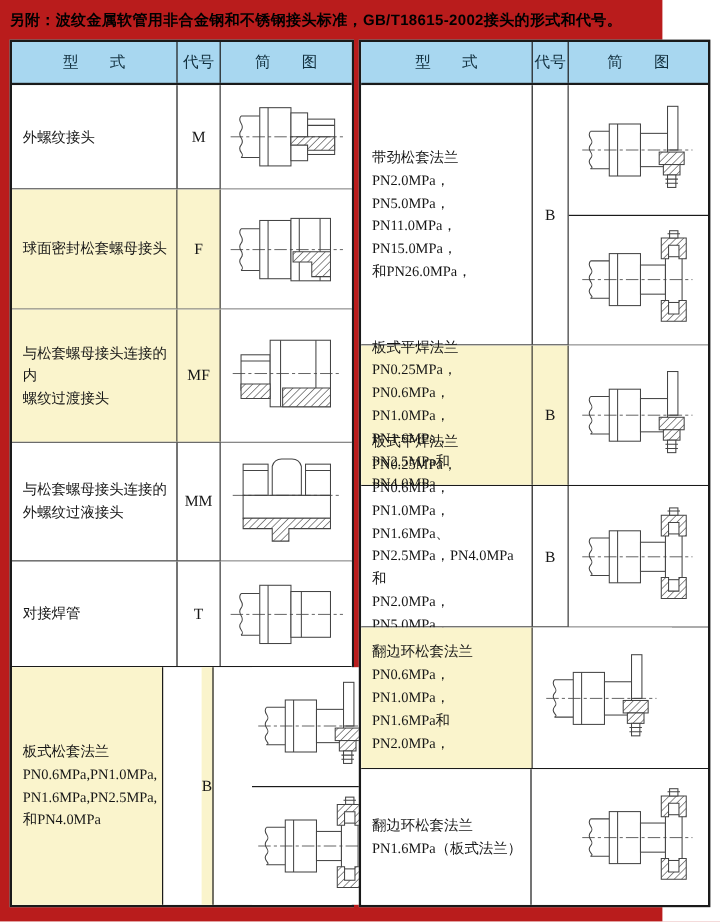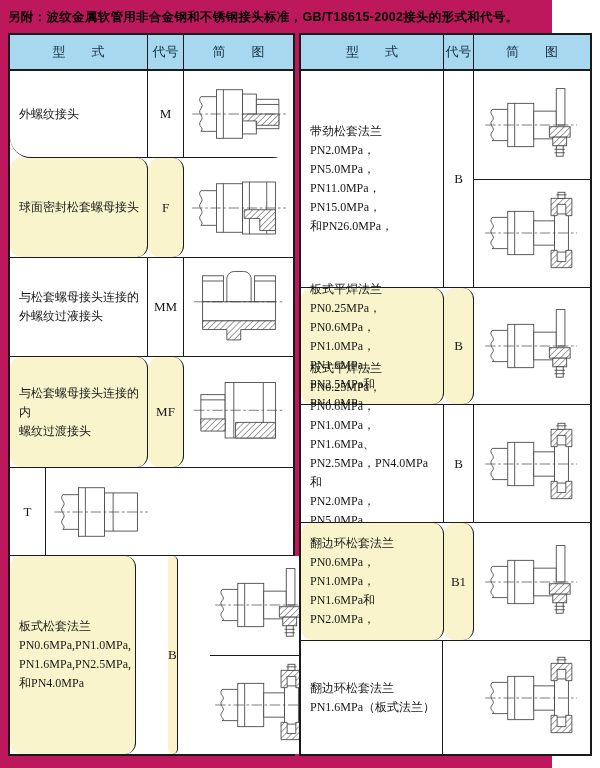--- a/index.html
+++ b/index.html
@@ -3,21 +3,21 @@
 <meta charset="utf-8">
 <style>
   :root{
     --header-bg:#a8d7f0;
     --hl-bg:#faf4cc;
     --border:#1a1a1a;
   }
   *{box-sizing:border-box;margin:0;padding:0;}
   html,body{width:600px;height:768px;background:#fff;overflow:hidden;}
   body{font-family:"Liberation Sans",sans-serif;color:#1a1a1a;}
-  .page{position:relative;width:552px;height:768px;background:#be185d;}
+  .page{position:relative;width:552px;height:768px;background:#b91c1c;}
   .title{
     padding:9px 6px 7px 8px;
     font-size:12.5px;font-weight:bold;color:#000;
     letter-spacing:0.3px;white-space:nowrap;
   }
   .tables{display:flex;gap:4px;margin-left:8px;}
   .ctable{
     border:2px solid var(--border);
     height:723px;display:flex;flex-direction:column;background:#fff;
   }
@@ -42,30 +42,30 @@
   }
   .cell-type .type-label{white-space:pre-line;}
   .cell-code{
     display:flex;align-items:center;justify-content:center;
     border-right:1px solid var(--border);
     font-family:"Liberation Serif",serif;font-size:13px;color:#161616;
   }
   .cell-diag{display:flex;flex-direction:column;background:#fff;}
   .diag-sub{flex:1;display:flex;align-items:center;justify-content:center;overflow:hidden;}
   .diag-sub.split-top{border-bottom:1px solid var(--border);}
-  .trow.hl .cell-type,.trow.hl .cell-code{background:var(--hl-bg);border-radius:11px;}
+  .trow.hl .cell-type,.trow.hl .cell-code{background:var(--hl-bg);}
   
   .lt .col-type{width:138px;}
   .lt .col-code{width:36px;}
   .lt .col-diag{width:109px;}
   .rt .col-type{width:143px;}
   .rt .col-code{width:30px;}
   .rt .col-diag{width:116px;}
   
-  .lt .r1{height:87px;flex:0 0 87px;border-radius:21px;}
+  .lt .r1{height:87px;flex:0 0 87px;}
   .lt .r2{height:100px;flex:0 0 100px;}
   .lt .r3{height:99px;flex:0 0 99px;}
   .lt .r4{height:111px;flex:0 0 111px;}
   .lt .r5{height:88px;flex:0 0 88px;}
   .lt .r6{flex:1 1 auto;}
   
   .rt .r1{height:217px;flex:0 0 217px;justify-content:center;}
   .rt .r2{height:117px;flex:0 0 117px;}
   .rt .r3{height:118px;flex:0 0 118px;}
   .rt .r4{height:118px;flex:0 0 118px;}
@@ -222,51 +222,54 @@
         <div class="cell-code col-code">F</div>
         <div class="cell-diag col-diag">
           <div class="diag-sub">
             <svg class="diag">
                 <use href="#diag-sphere-nut"></use>
               </svg>
           </div>
         </div>
       </div>
 
+      <div class="trow r4 hl">
+        <div class="cell-type col-type">
+            <span class="type-label">与松套螺母接头连接的内
+螺纹过渡接头</span>
+          </div>
+        <div class="cell-code col-code">MF</div>
+        <div class="cell-diag col-diag">
+          <div class="diag-sub">
+            <svg class="diag">
+                <use href="#diag-union-mf"></use>
+              </svg>
+          </div>
+        </div>
+      </div>
+
       <div class="trow r3">
         <div class="cell-type col-type">
             <span class="type-label">与松套螺母接头连接的
 外螺纹过液接头</span>
           </div>
         <div class="cell-code col-code">MM</div>
         <div class="cell-diag col-diag">
           <div class="diag-sub">
             <svg class="diag">
                 <use href="#diag-union-mm"></use>
               </svg>
           </div>
         </div>
       </div>
 
-      <div class="trow r4 hl">
-        <div class="cell-type col-type">
-            <span class="type-label">与松套螺母接头连接的内
-螺纹过渡接头</span>
-          </div>
-        <div class="cell-code col-code">MF</div>
-        <div class="cell-diag col-diag">
-          <div class="diag-sub">
-            <svg class="diag">
-                <use href="#diag-union-mf"></use>
-              </svg>
-          </div>
-        </div>
-      </div>
-
       <div class="trow r5">
+        <div class="cell-type col-type">
+            <span class="type-label">对接焊管</span>
+          </div>
         <div class="cell-code col-code">T</div>
         <div class="cell-diag col-diag">
           <div class="diag-sub">
             <svg class="diag">
                 <use href="#diag-butt-weld"></use>
               </svg>
           </div>
         </div>
       </div>
 
@@ -357,21 +360,20 @@
           </div>
         </div>
       </div>
 
       <div class="trow r4 hl">
         <div class="cell-type col-type">
             <span class="type-label">翻边环松套法兰
 PN0.6MPa，PN1.0MPa，
 PN1.6MPa和PN2.0MPa，</span>
           </div>
-        <div class="cell-code col-code">B1</div>
         <div class="cell-diag col-diag">
           <div class="diag-sub">
             <svg class="diag">
                 <use href="#diag-flange-plate"></use>
               </svg>
           </div>
         </div>
       </div>
 
       <div class="trow r5">

